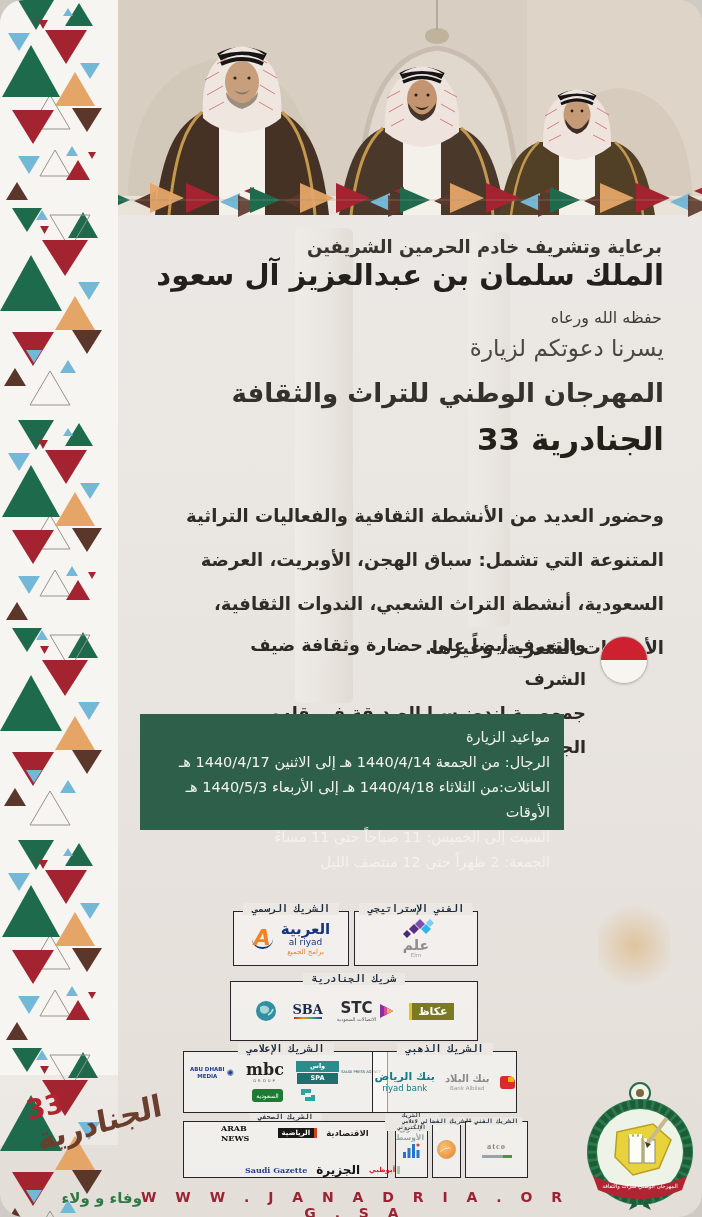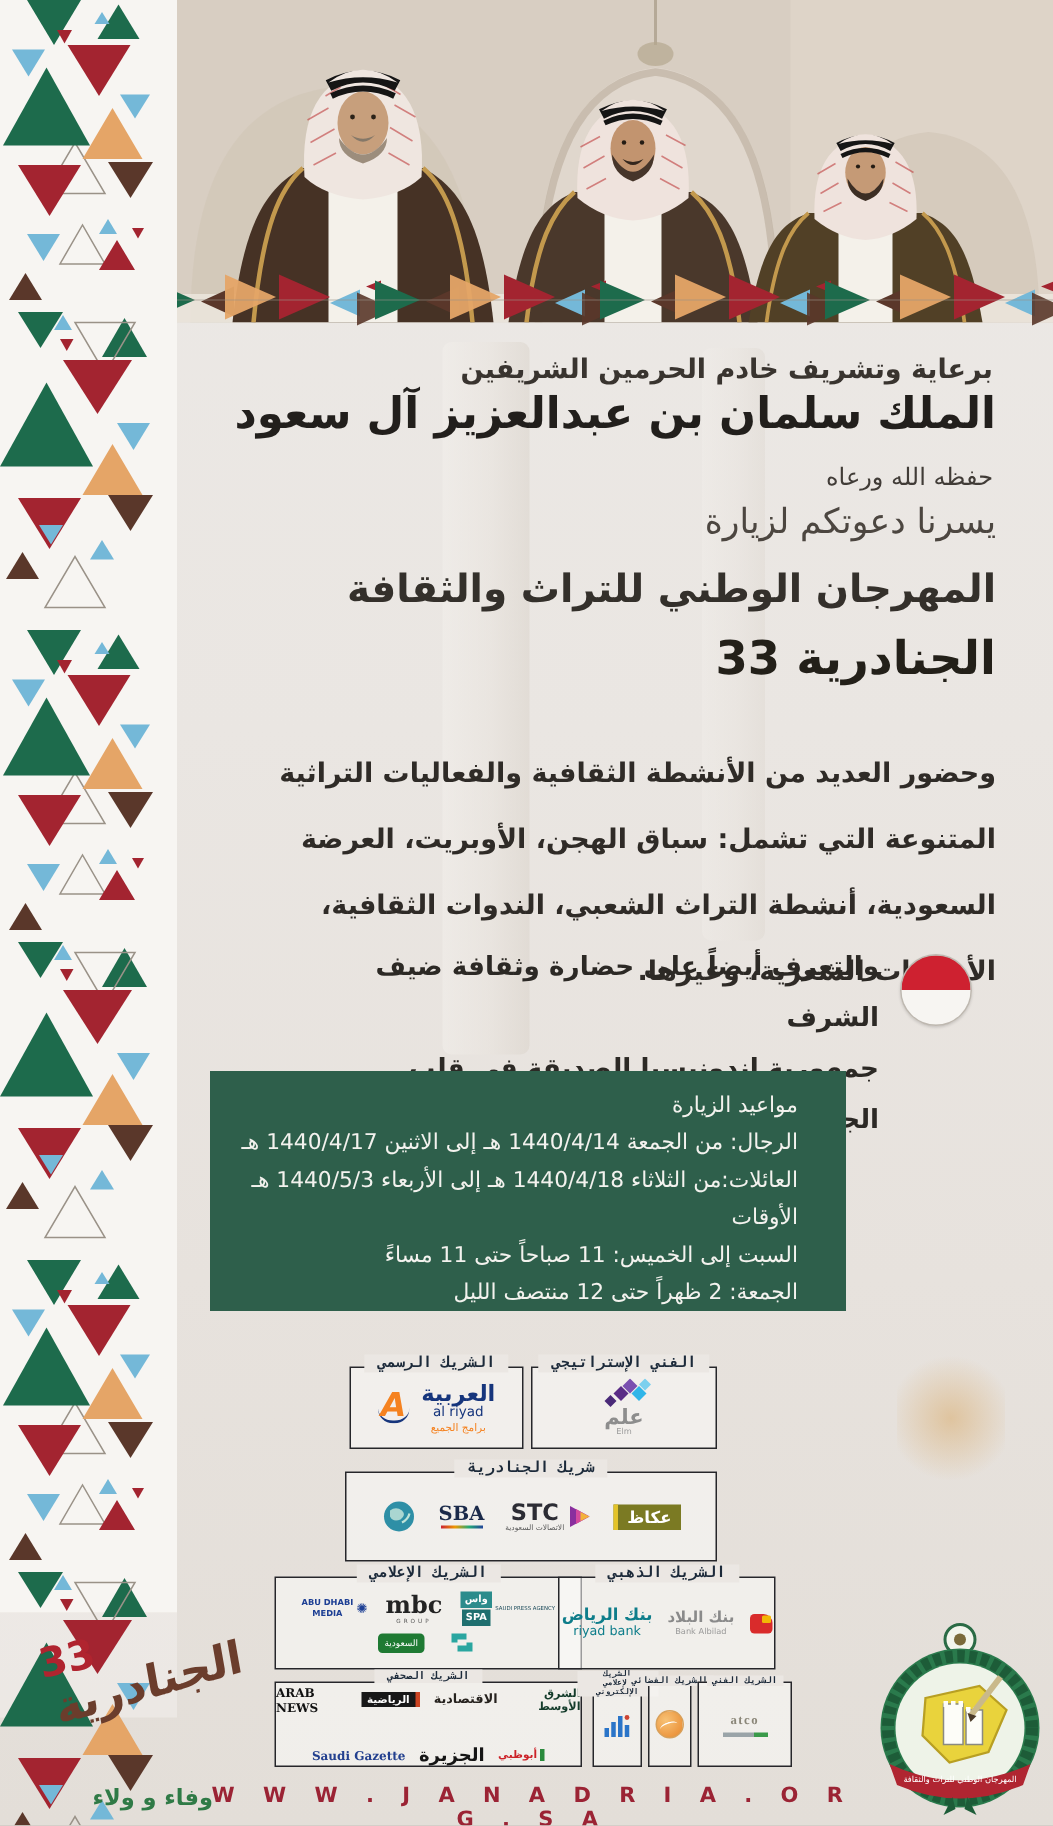--- a/index.html
+++ b/index.html
@@ -1,38 +1,38 @@
 <!DOCTYPE html>
 <html lang="ar"><head>
 <meta charset="utf-8">
 <style>
   html,body{margin:0;padding:0;background:#cfcac4;font-family:"DejaVu Sans",sans-serif;}
   .poster{position:relative;width:702px;height:1217px;margin:0 auto;overflow:hidden;
-    background:linear-gradient(180deg,#ece9e6 0%,#eae6e2 40%,#e7e2dd 70%,#e3ded8 100%);}
+    background:linear-gradient(180deg,#ece9e6 0%,#eae6e2 40%,#e7e2dd 70%,#e3ded8 100%);border-radius:24px;}
   .abs{position:absolute;}
   
   .col-deco{position:absolute;border-radius:6px;background:linear-gradient(90deg,#f3f0ec 0%,#e9e4de 55%,#d9d2c9 100%);}
   .glow{position:absolute;background:radial-gradient(circle,rgba(214,160,84,.45),rgba(214,160,84,0) 70%);}
   
   .rtl{direction:rtl;text-align:right;}
   .patronage{top:236px;right:40px;font-size:18px;font-weight:600;color:#39342f;}
   .king{top:258px;right:38px;font-size:29px;font-weight:bold;color:#221f1c;}
   .blessing{top:308px;right:40px;font-size:16px;color:#413c37;}
   .invite{top:335px;right:38px;font-size:23px;color:#4c4640;}
   .festival{top:378px;right:38px;font-size:26px;font-weight:600;color:#34302b;}
   .edition{top:421px;right:38px;font-size:31px;font-weight:bold;color:#232019;margin-left:12px;}
   .activities{top:494px;right:38px;left:130px;font-size:18px;font-weight:bold;line-height:44px;color:#2f2b27;}
   .guest{top:628px;right:54px;width:420px;direction:rtl;}
   .guest-lines{padding-left:0;margin-left:0;margin-right:62px;text-align:right;font-size:17.5px;font-weight:bold;line-height:34px;color:#2c2925;}
   .flag{position:absolute;right:0;top:8px;width:46px;height:46px;border-radius:50%;
     background:linear-gradient(180deg,#ce2130 0%,#ce2130 50%,#f7f5f2 50%,#f7f5f2 100%);
     border:1px solid #beb8b0;box-shadow:0 1px 2px rgba(0,0,0,.15);}
   
-  .schedule{left:140px;top:714px;width:424px;height:160px;background:#2e5f4b;color:#f3f2ee;
-    direction:rtl;text-align:right;padding:11px 32px 0 18px;box-sizing:border-box;}
+  .schedule{left:140px;top:714px;width:424px;height:116px;background:#2e5f4b;color:#f3f2ee;
+    direction:rtl;text-align:right;padding:11px 14px 0 18px;box-sizing:border-box;}
   .schedule .ln{font-size:14.5px;line-height:25px;}
   
   .pbox{position:absolute;border:1.5px solid #26262a;background:rgba(252,251,249,.55);box-sizing:border-box;}
   .pbox-label{position:absolute;top:-9px;left:50%;transform:translateX(-50%);background:#ebe7e3;
     color:#1c2a3a;font-weight:bold;font-size:10px;padding:0 9px;white-space:nowrap;direction:rtl;font-family:Liberation Mono, monospace;}
   .pcontent{width:100%;height:100%;display:flex;align-items:center;justify-content:center;gap:8px;}
   .pcol{display:flex;flex-direction:column;align-items:center;gap:1px;}
   
   .aa-mark{color:#f58220;font-size:22px;font-weight:bold;font-style:italic;line-height:18px;border-bottom:2.5px solid #16357c;border-radius:0 0 10px 10px;padding:0 2px;}
   .aa-ar{color:#16357c;font-size:15px;font-weight:bold;direction:rtl;line-height:15px;}
@@ -45,21 +45,21 @@
   .sba{color:#1b2a4a;font-family:"DejaVu Serif",serif;font-size:13px;font-weight:bold;line-height:13px;}
   .sba-bar{width:28px;height:2.5px;background:linear-gradient(90deg,#c23,#e90,#2a7,#249);}
   .stc{color:#2c2c34;font-size:15px;font-weight:bold;line-height:14px;}
   .stc-sub{color:#5a5a5a;font-size:5px;direction:rtl;line-height:6px;}
   .okaz{background:#7b7a23;border-left:3px solid #e3c32a;color:#fff;font-weight:bold;font-size:11px;padding:2px 6px;direction:rtl;line-height:13px;}
   
   .adm{color:#1d3f94;font-size:5.5px;font-weight:bold;line-height:6px;text-align:center;}
   .adm-star{color:#1d3f94;font-size:9px;line-height:8px;}
   .mbc{color:#232323;font-family:"DejaVu Serif",serif;font-size:16px;font-weight:bold;line-height:14px;}
   .mbc-sub{color:#555;font-size:3.8px;letter-spacing:2px;line-height:5px;}
-  .was{background:#2b8c8c;color:#fff;font-weight:bold;font-size:6.5px;padding:2px 3px;text-align:right;line-height:7px;}
+  .was{background:#2b8c8c;color:#fff;font-weight:bold;font-size:6.5px;padding:2px 14px;text-align:right;line-height:7px;}
   .was-sub{color:#1b4a5a;font-size:3.6px;line-height:4.5px;text-align:left;}
   .saudia{background:#1f7a33;color:#fff;font-size:6px;padding:3px 4px;border-radius:3px;direction:rtl;line-height:7px;}
   
   .riyad-ar{color:#0e7d8a;font-size:11px;font-weight:bold;direction:rtl;line-height:12px;}
   .riyad-en{color:#0e7d8a;font-size:8.5px;line-height:9px;}
   .bilad-ar{color:#8a8a8a;font-size:10px;font-weight:bold;direction:rtl;line-height:11px;}
   .bilad-en{color:#9a9a9a;font-size:5.5px;line-height:6px;}
   .bilad-mark{width:15px;height:13px;background:#d92b2b;border-radius:3px 6px 3px 3px;position:relative;}
   .bilad-mark::after{content:"";position:absolute;right:1px;top:1px;width:6px;height:5px;background:#f2b705;border-radius:1px;}
   
@@ -349,21 +349,21 @@
       <span class="pcol">
         <span class="bilad-ar">بنك البلاد</span>
         <span class="bilad-en">Bank Albilad</span>
       </span>
       <span class="bilad-mark"></span>
     </div>
   </div>
 
   <div class="pbox" style="left:183px;top:1121px;width:205px;height:57px;">
     <span class="pbox-label" style="font-size:7px;">الشريك الصحفي</span>
-    <div class="pcontent pcol" style="gap:20px;">
+    <div class="pcontent pcol" style="gap:20px;margin-left:37px;">
       <span class="prow">
         <span class="arabnews">ARAB NEWS</span>
         <span class="riyadiah">الرياضية</span>
         <span class="iqtisadiah">الاقتصادية</span>
         <span class="awsat">الشرق الأوسط</span>
       </span>
       <span class="prow">
         <span class="gazette">Saudi Gazette</span>
         <span class="jazirah">الجزيرة</span>
         <span class="abudhabi">أبوظبي</span>

